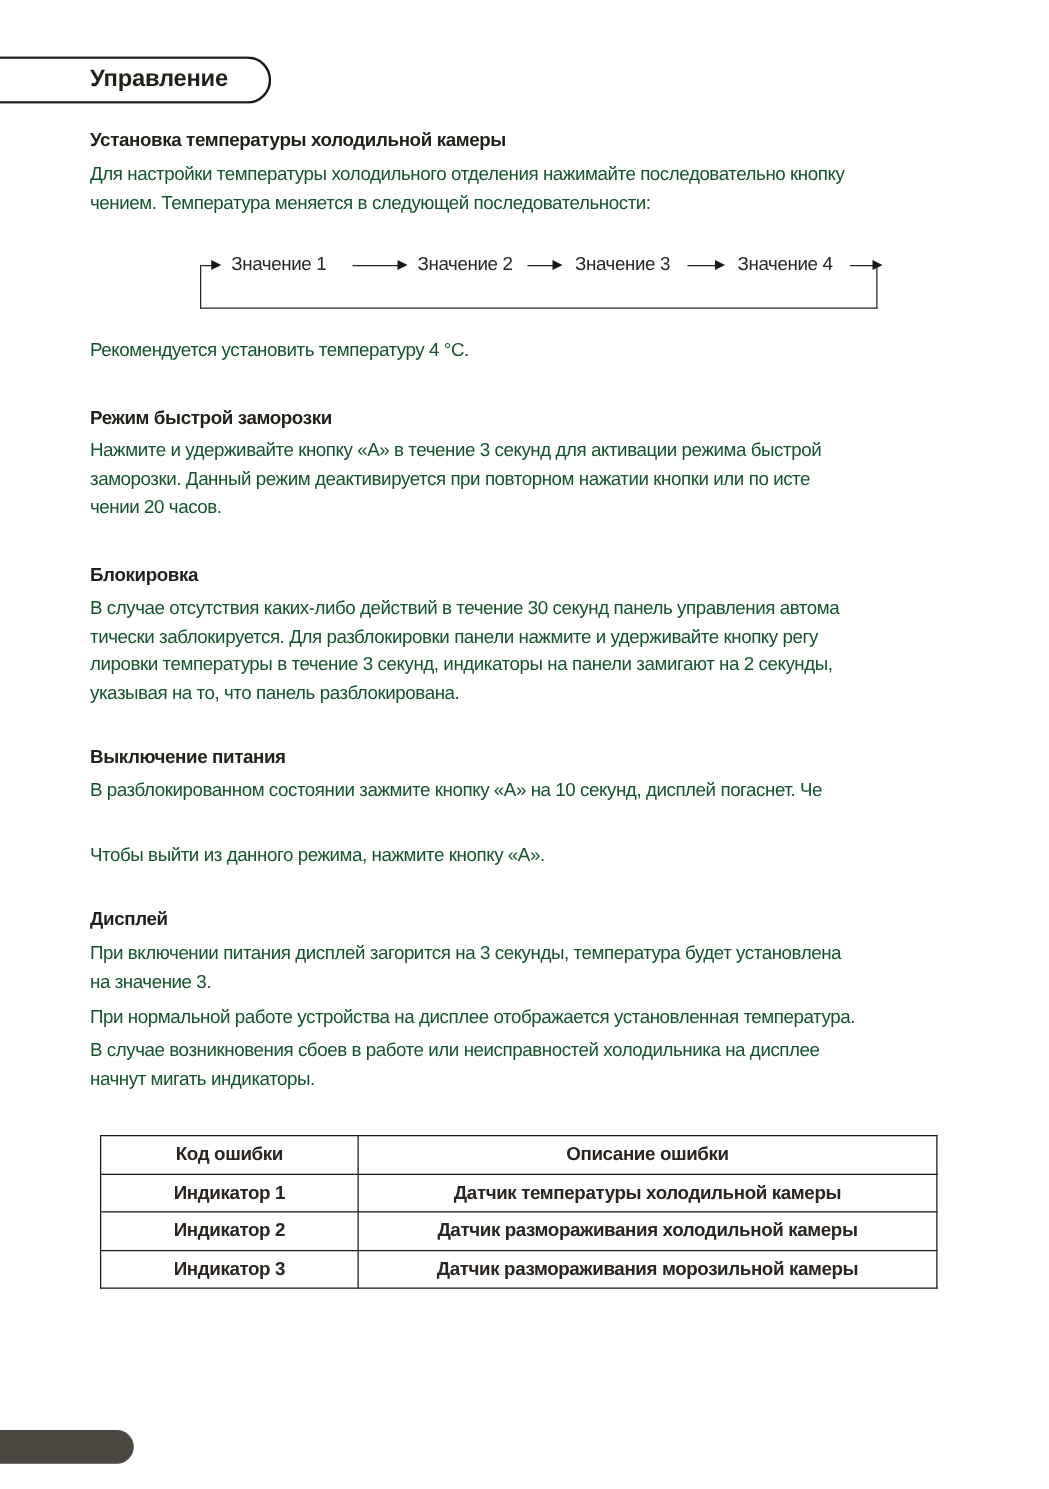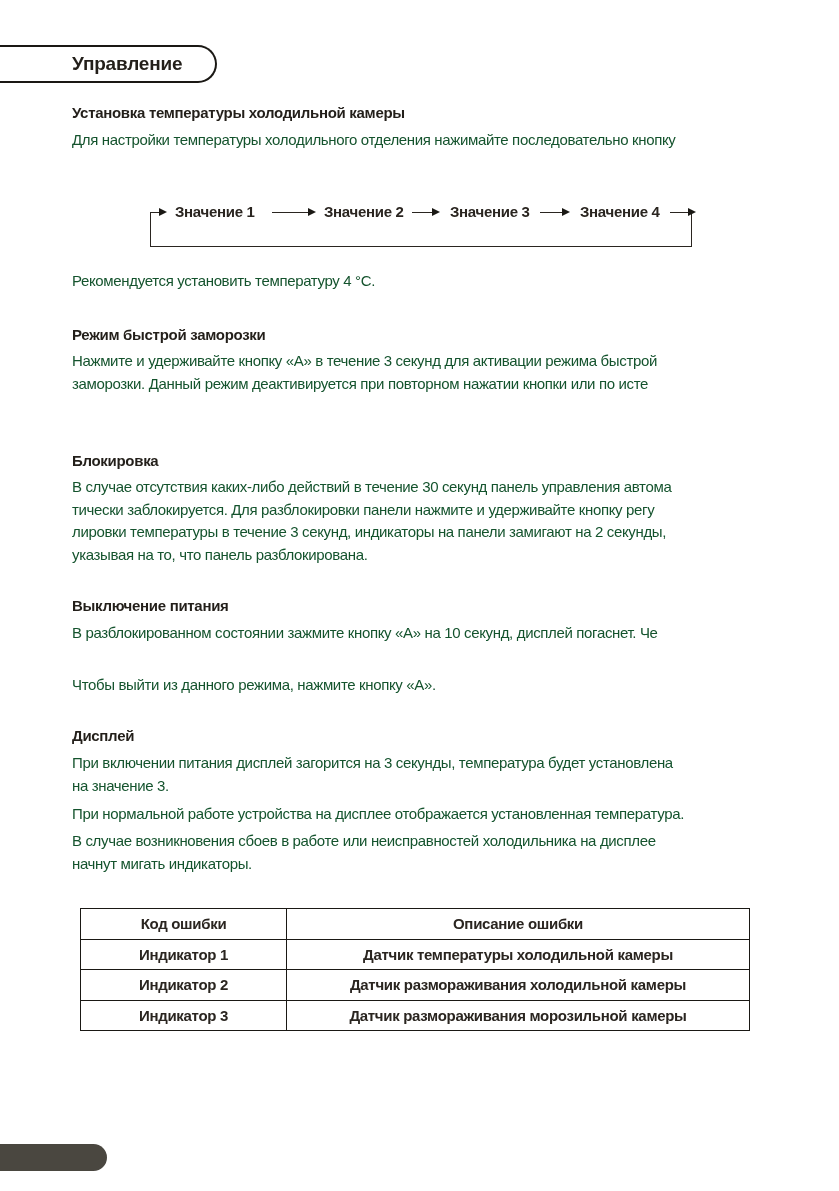--- a/index.html
+++ b/index.html
@@ -8,21 +8,21 @@
   .header-pill { position: absolute; left: -30px; top: 45px; width: 247px; height: 38px;
                  border: 2px solid #1a1814; border-left: none; border-radius: 0 20px 20px 0;
                  box-sizing: border-box; }
   .header-title { position: absolute; left: 72px; top: 53px; font-size: 19px; font-weight: bold;
                   color: #231f1a; letter-spacing: -0.2px; }
   .section-title { position: absolute; left: 72px; font-size: 15px; font-weight: bold; color: #231f1a;
                    letter-spacing: -0.3px; }
   .para { position: absolute; left: 72px; width: 700px; font-size: 15px; line-height: 22.5px;
           color: #14532d; letter-spacing: -0.35px; white-space: nowrap; }
   .para div { height: 22.5px; }
-  .flow { position: absolute; left: 150px; top: 200px; width: 550px; height: 50px; font-weight: bold; }
+  .flow { position: absolute; left: 160px; top: 200px; width: 550px; height: 50px; }
   .flow-loop { position: absolute; left: 0; top: 12px; width: 542px; height: 35px;
                border-left: 1.3px solid #2a2520; border-right: 1.3px solid #2a2520; border-bottom: 1.3px solid #2a2520;
                box-sizing: border-box; }
   .flow-item { position: absolute; top: 3px; font-size: 15px; color: #2a2520; letter-spacing: -0.3px; }
   .arrow { position: absolute; top: 12px; height: 1px; background: #2a2520; }
   .arrow::after { content: ""; position: absolute; right: -2px; top: -4px;
                   border-left: 8px solid #1a1814; border-top: 4.5px solid transparent; border-bottom: 4.5px solid transparent; }
   table.err { position: absolute; left: 80px; top: 908px; width: 670px; border-collapse: collapse;
               font-size: 15px; color: #2a2520; letter-spacing: -0.3px; }
   table.err th, table.err td { border: 1.5px solid #1a1814; height: 29.5px; padding: 0; text-align: center; font-weight: bold; }
@@ -33,20 +33,21 @@
 </style>
 </head>
 <body>
 
 <div class="header-pill"></div>
 <div class="header-title">Управление</div>
 
 <div class="section-title" style="top:104px">Установка температуры холодильной камеры</div>
 <div class="para" style="top:129px">
   <div>Для настройки температуры холодильного отделения нажимайте последовательно кнопку</div>
+  <div>чением. Температура меняется в следующей последовательности:</div>
 </div>
 
 <div class="flow">
   <div class="flow-loop"></div>
   <div class="arrow" style="left:1px; width:14px;"></div>
   <div class="flow-item" style="left:25px">Значение 1</div>
   <div class="arrow" style="left:122px; width:42px;"></div>
   <div class="flow-item" style="left:174px">Значение 2</div>
   <div class="arrow" style="left:262px; width:26px;"></div>
   <div class="flow-item" style="left:300px">Значение 3</div>
@@ -54,20 +55,21 @@
   <div class="flow-item" style="left:430px">Значение 4</div>
   <div class="arrow" style="left:520px; width:24px;"></div>
 </div>
 
 <div class="para" style="top:270px">Рекомендуется установить температуру 4 °C.</div>
 
 <div class="section-title" style="top:326px">Режим быстрой заморозки</div>
 <div class="para" style="top:350px">
   <div>Нажмите и удерживайте кнопку «А» в течение 3 секунд для активации режима быстрой</div>
   <div>заморозки. Данный режим деактивируется при повторном нажатии кнопки или по исте</div>
+  <div>чении 20 часов.</div>
 </div>
 
 <div class="section-title" style="top:452px">Блокировка</div>
 <div class="para" style="top:476px">
   <div>В случае отсутствия каких-либо действий в течение 30 секунд панель управления автома</div>
   <div>тически заблокируется. Для разблокировки панели нажмите и удерживайте кнопку регу</div>
   <div>лировки температуры в течение 3 секунд, индикаторы на панели замигают на 2 секунды,</div>
   <div>указывая на то, что панель разблокирована.</div>
 </div>
 

